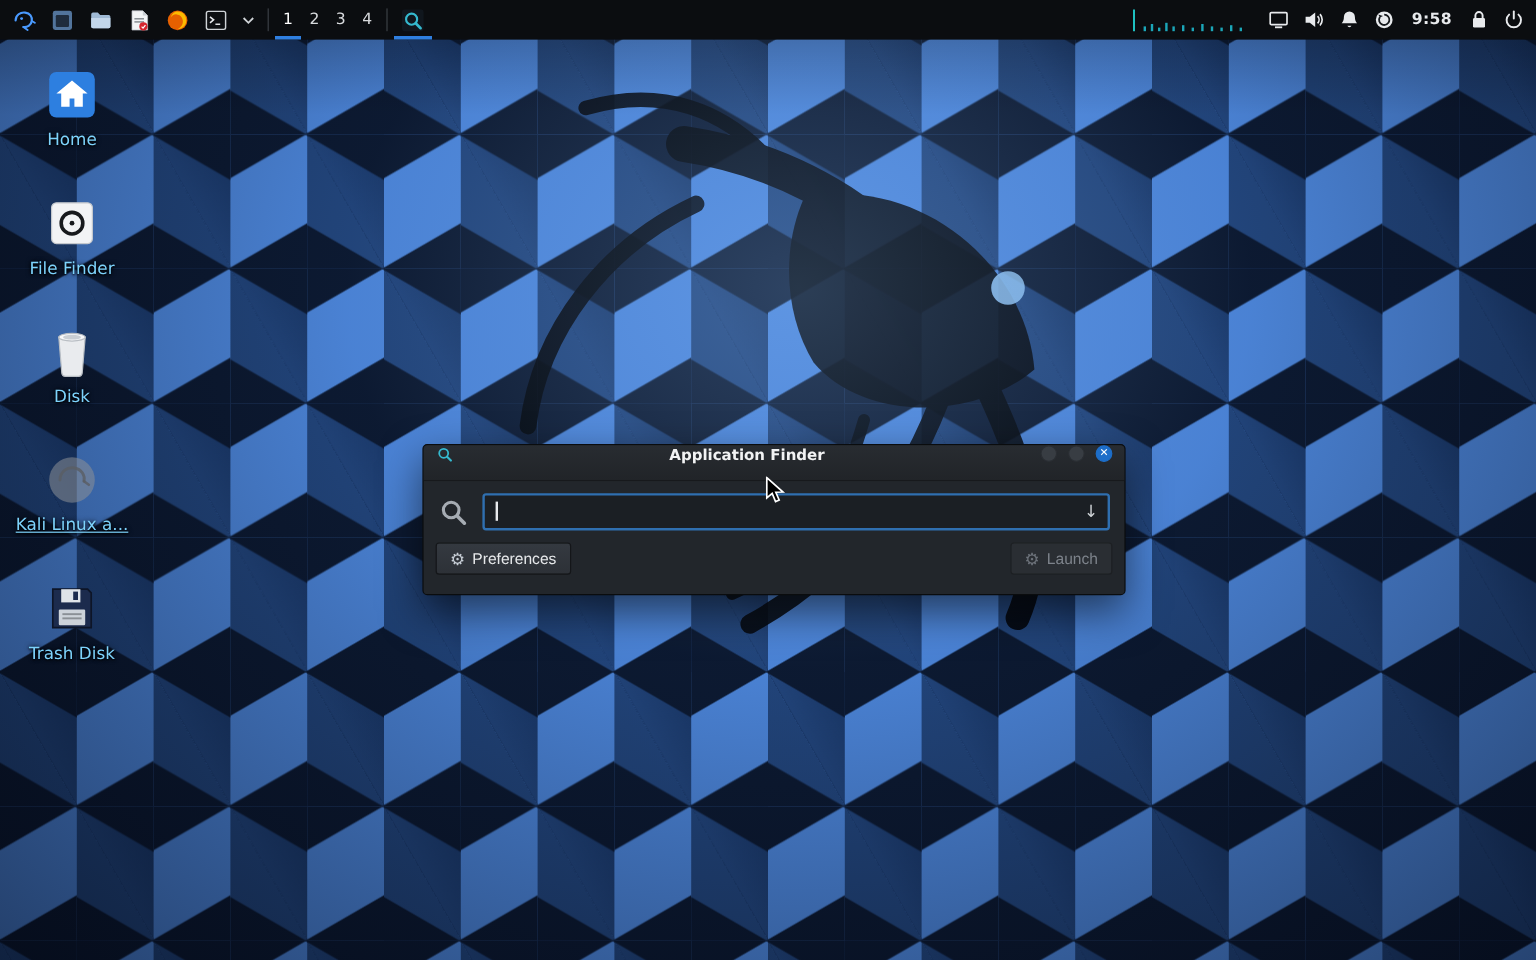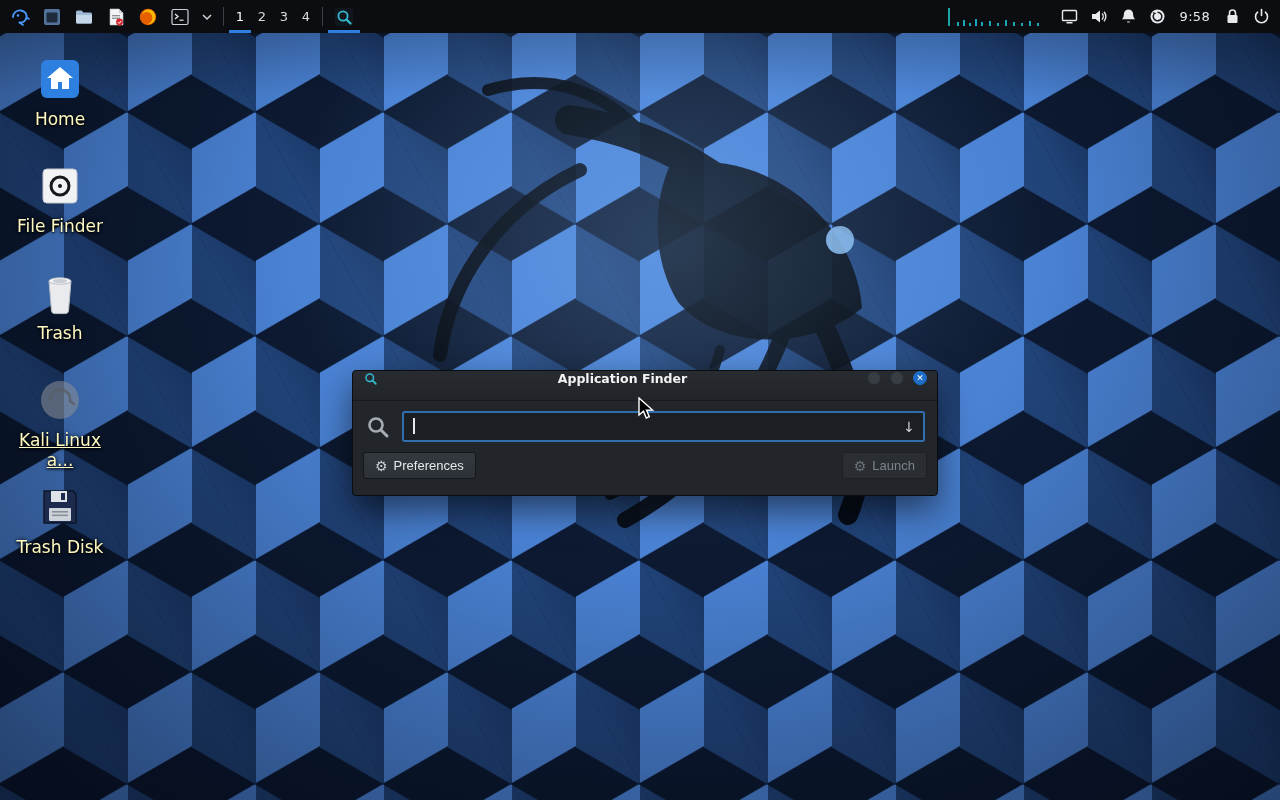--- a/index.html
+++ b/index.html
@@ -34,26 +34,26 @@
     background:#0b0d10; display:flex; align-items:stretch; color:#e8eaed;
     font-size:13px; z-index:50; padding:0 4px;
   }
   .ptile { display:flex; align-items:center; justify-content:center; padding:0 6px; position:relative; }
   .ptile.underlined { box-shadow:inset 0 -3px 0 #2f7fe0; }
   .psep { width:1px; background:#3a3f45; margin:7px 5px; }
   .pspacer { flex:1; }
   .licon { width:20px; height:20px; display:block; }
   .wsnum { width:22px; text-align:center; color:#d8dadd; cursor:default; }
   .wsnum.active { color:#ffffff; }
-  .clock { font-weight:normal; padding:0 8px; letter-spacing:.3px; }
+  .clock { font-weight:bold; padding:0 8px; letter-spacing:.3px; }
 
   
   .desktop-icon {
-    position:absolute; left:4px; width:112px; text-align:center; color:#fef9c3;
-    font-size:17px; text-shadow:0 1px 2px #000, 0 0 4px #000; z-index:10;
+    position:absolute; left:4px; width:112px; text-align:center; color:#7dd3fc;
+    font-size:14px; text-shadow:0 1px 2px #000, 0 0 4px #000; z-index:10;
   }
   .desktop-icon .ic { width:48px; height:48px; margin:0 auto 6px auto; display:flex; align-items:center; justify-content:center; }
   .desktop-icon .lbl { line-height:1.2; }
 
   
   .finder {
     position:absolute; left:352px; top:370px; width:586px; height:126px;
     background:#22262b; border:1px solid #0a0c0e; border-radius:4px;
     box-shadow:0 14px 34px rgba(0,0,0,.55); z-index:60; color:#e8eaed;
   }
@@ -262,21 +262,21 @@
 </div>
 
 <div class="desktop-icon" style="top:269px;">
   <div class="ic">
     <svg width="40" height="44" viewBox="0 0 40 44">
       <path d="M9 10 h22 l-2.5 30 a3 3 0 0 1-3 2.6 h-11 a3 3 0 0 1-3-2.6 Z" fill="#e9ebee" stroke="#b9bec4" stroke-width="1"></path>
       <ellipse cx="20" cy="10" rx="11" ry="3.2" fill="#f7f8fa" stroke="#b9bec4" stroke-width="1"></ellipse>
       <ellipse cx="20" cy="10" rx="7.5" ry="2" fill="#c9ced4"></ellipse>
     </svg>
   </div>
-  <div class="lbl">Trash</div>
+  <div class="lbl">Disk</div>
 </div>
 
 <div class="desktop-icon" style="top:376px;text-decoration:underline;">
   <div class="ic">
     <svg width="44" height="44" viewBox="0 0 44 44">
       <circle cx="22" cy="22" r="19" fill="#8d9096" opacity=".55"></circle>
       <path d="M12 22 C12 15 18 11 24 12 C30 13 33 18 32 23" fill="none" stroke="#5a5e64" stroke-width="2.4" stroke-linecap="round" opacity=".8"></path>
       <path d="M32 23 l4 3" stroke="#5a5e64" stroke-width="2.2" stroke-linecap="round" opacity=".8"></path>
     </svg>
   </div>

